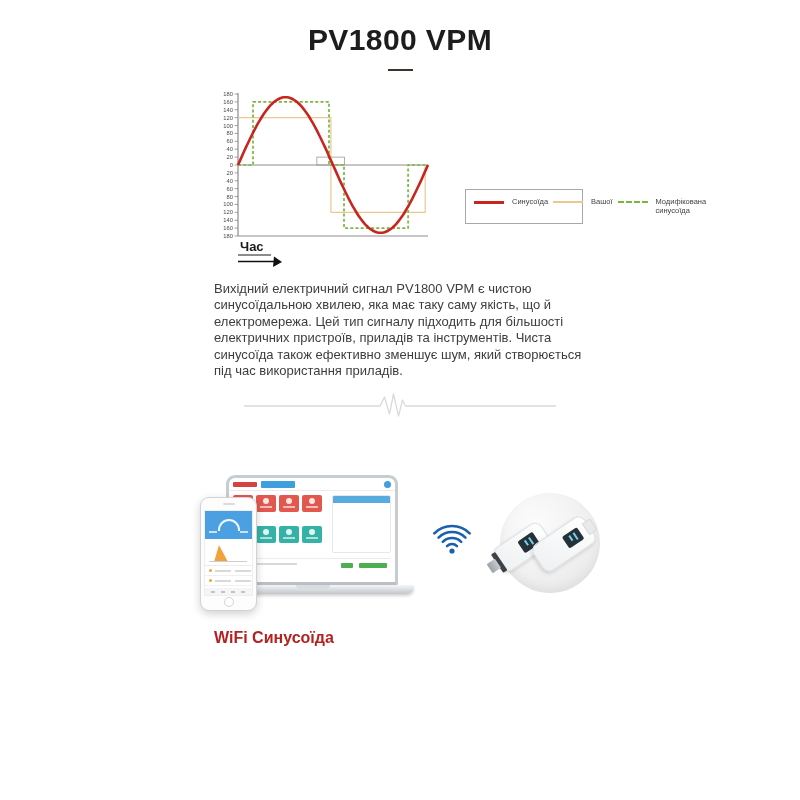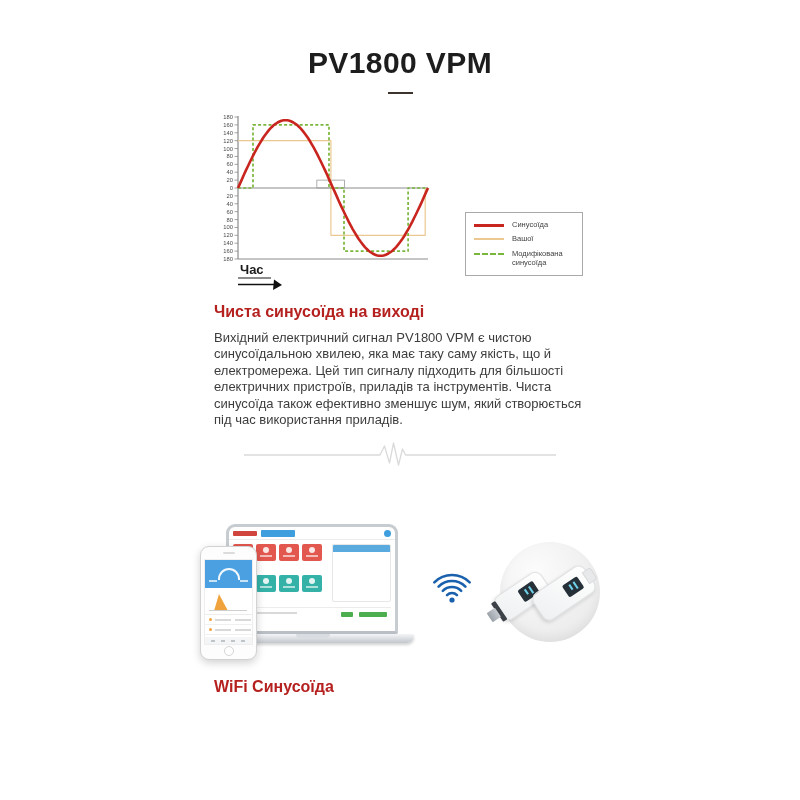--- a/index.html
+++ b/index.html
@@ -1,29 +1,29 @@
 <!DOCTYPE html>
 <html><head>
 <meta charset="utf-8">
 <style>
   html,body{margin:0;padding:0;background:#fff;}
   body{width:800px;height:800px;overflow:hidden;font-family:"Liberation Sans",sans-serif;-webkit-font-smoothing:antialiased;}
-  .page{width:372px;margin:0 auto;padding-top:46px;position:relative;}
+  .page{width:372px;margin:0 auto;padding-top:23px;position:relative;}
 
   
   .title{font-size:30px;font-weight:600;color:#1d1d1d;text-align:center;margin:0;letter-spacing:.4px;}
   .badge{margin:17px auto 0;width:max-content;padding:4px 27px;border:1.5px solid #2e2e2e;border-radius:15px;
          font-size:12px;letter-spacing:1.4px;color:#2e2e2e;font-weight:500;}
   .dash{width:25px;height:2px;background:#3c332c;margin:12px auto 0;}
 
   
   .chart-wrap{position:relative;height:184px;margin-top:17px;}
   .chart-svg{position:absolute;left:8px;top:0;}
   .legend{position:absolute;left:251px;top:101px;width:118px;box-sizing:border-box;background:#fff;
-          border:1px solid #a9a9a9;padding:7px 8px;display:flex;flex-direction:column;gap:5px;}
+          border:1px solid #a9a9a9;padding:7px 8px;display:flex;flex-direction:row;gap:5px;}
   .leg-row{display:flex;align-items:flex-start;}
   .leg-swatch{width:30px;flex:0 0 30px;margin:4px 8px 0 0;}
   .leg-label{font-size:7.5px;line-height:1.25;color:#3f3f3f;}
 
   
   .red-heading{font-size:16px;font-weight:700;color:#b4211f;margin:8px 0 0;}
   .body-text{font-size:13px;line-height:16.4px;color:#3d3d3d;margin:9px 0 0;}
 
   
   .divider{width:312px;margin:14px auto 0;display:block;}
@@ -163,21 +163,20 @@
           <div class="leg-row">
             <span class="leg-swatch" style="height: 1.5px; background: rgb(234, 200, 144);"></span>
             <span class="leg-label">Вашої</span>
           </div>
           <div class="leg-row">
             <span class="leg-swatch" style="border-top: 2px dashed rgb(123, 182, 60);"></span>
             <span class="leg-label">Модифікована синусоїда</span>
           </div>
         </div>
     </div>
-    <h2 class="red-heading">Чиста синусоїда на виході</h2>
     <p class="body-text">Вихідний електричний сигнал PV1800 VPM є чистою синусоїдальною хвилею, яка має таку саму якість, що й електромережа. Цей тип сигналу підходить для більшості електричних пристроїв, приладів та інструментів. Чиста синусоїда також ефективно зменшує шум, який створюється під час використання приладів.</p>
   </section>
 
   <svg class="divider" width="312" height="26">
     <path d="M0 13 H128 L136 13 L140.5 4 L145.5 21 L149.5 1 L154.5 23 L158.5 7 L161.5 13 H312" fill="none" stroke="#dadada" stroke-width="1.3" stroke-linejoin="round"></path>
   </svg>
 
   <section>
     <div class="figure">
 

